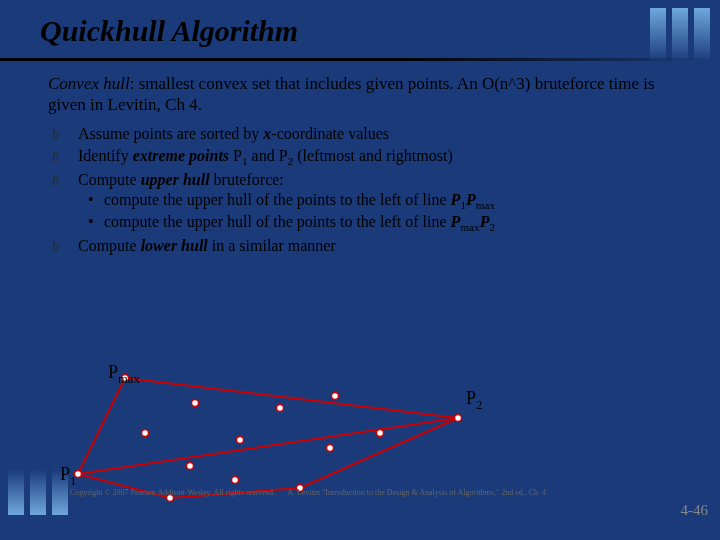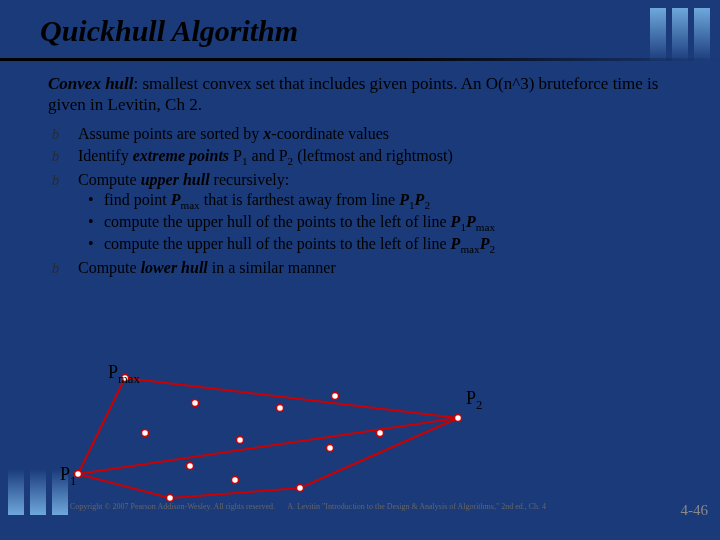--- a/index.html
+++ b/index.html
@@ -89,21 +89,21 @@
     padding-left: 20px;
     font-size: 16px;
   }
   .sub-list li::before {
     content: "•";
     position: absolute;
     left: 4px;
     top: 0;
   }
   .em-bi { font-style: italic; font-weight: bold; }
-  .bi { font-weight: bold; font-style: italic; }
+  .bi { font-weight: normal; font-style: italic; }
   sub { font-size: 0.7em; }
   .diagram {
     position: absolute;
     left: 70px;
     top: 348px;
     width: 480px;
     height: 150px;
   }
   .pt-label {
     position: absolute;
@@ -120,20 +120,21 @@
     display: flex;
     justify-content: space-between;
     align-items: flex-start;
   }
   .footer-left { flex: 0 0 auto; }
   .footer-mid { flex: 1 1 auto; padding-left: 12px; font-size: 8px; }
   .page-num {
     font-size: 15px;
     color: #888;
     flex: 0 0 auto;
+    margin-top: 14px;
   }
 </style>
 </head>
 <body>
 
 <div class="slide">
 
   <div class="stripes-top">
     <div></div>
       <div></div>
@@ -143,39 +144,36 @@
     <div></div>
       <div></div>
       <div></div>
   </div>
 
   <h1 class="title">Quickhull Algorithm</h1>
   <div class="title-underline"></div>
 
   <div class="content">
     <p class="intro">
-      <span class="bi">Convex hull</span><span>: smallest convex set that includes given points. An O(n^3) bruteforce time is given in Levitin, Ch 2.</span>
+      <span class="bi">Convex hull</span><span>: smallest convex set that includes given points. An O(n^3) bruteforce time is given in Levitin, Ch 4.</span>
     </p>
 
     <ul class="bullet-list">
       <li>
         <span class="bullet-icon">b</span>
         <span>Assume points are sorted by </span><span class="em-bi">x</span><span>-coordinate values</span>
       </li>
       <li>
         <span class="bullet-icon">b</span>
         <span>Identify </span><span class="em-bi">extreme points</span><span> P</span><sub>1</sub><span> and P</span><sub>2</sub><span>  (leftmost and rightmost)</span>
       </li>
       <li>
         <span class="bullet-icon">b</span>
-        <span>Compute </span><span class="em-bi">upper hull</span><span> recursively:</span>
+        <span>Compute </span><span class="em-bi">upper hull</span><span> bruteforce:</span>
         <ul class="sub-list">
-          <li>
-            <span>find point </span><span class="em-bi">P</span><sub>max</sub><span> that is farthest away from line </span><span class="em-bi">P</span><sub>1</sub><span class="em-bi">P</span><sub>2</sub>
-          </li>
           <li>
             <span>compute the upper hull of the points to the left of line </span><span class="em-bi">P</span><sub>1</sub><span class="em-bi">P</span><sub>max</sub>
           </li>
           <li>
             <span>compute the upper hull of the points to the left of line </span><span class="em-bi">P</span><sub>max</sub><span class="em-bi">P</span><sub>2</sub>
           </li>
         </ul>
       </li>
       <li>
         <span class="bullet-icon">b</span>

